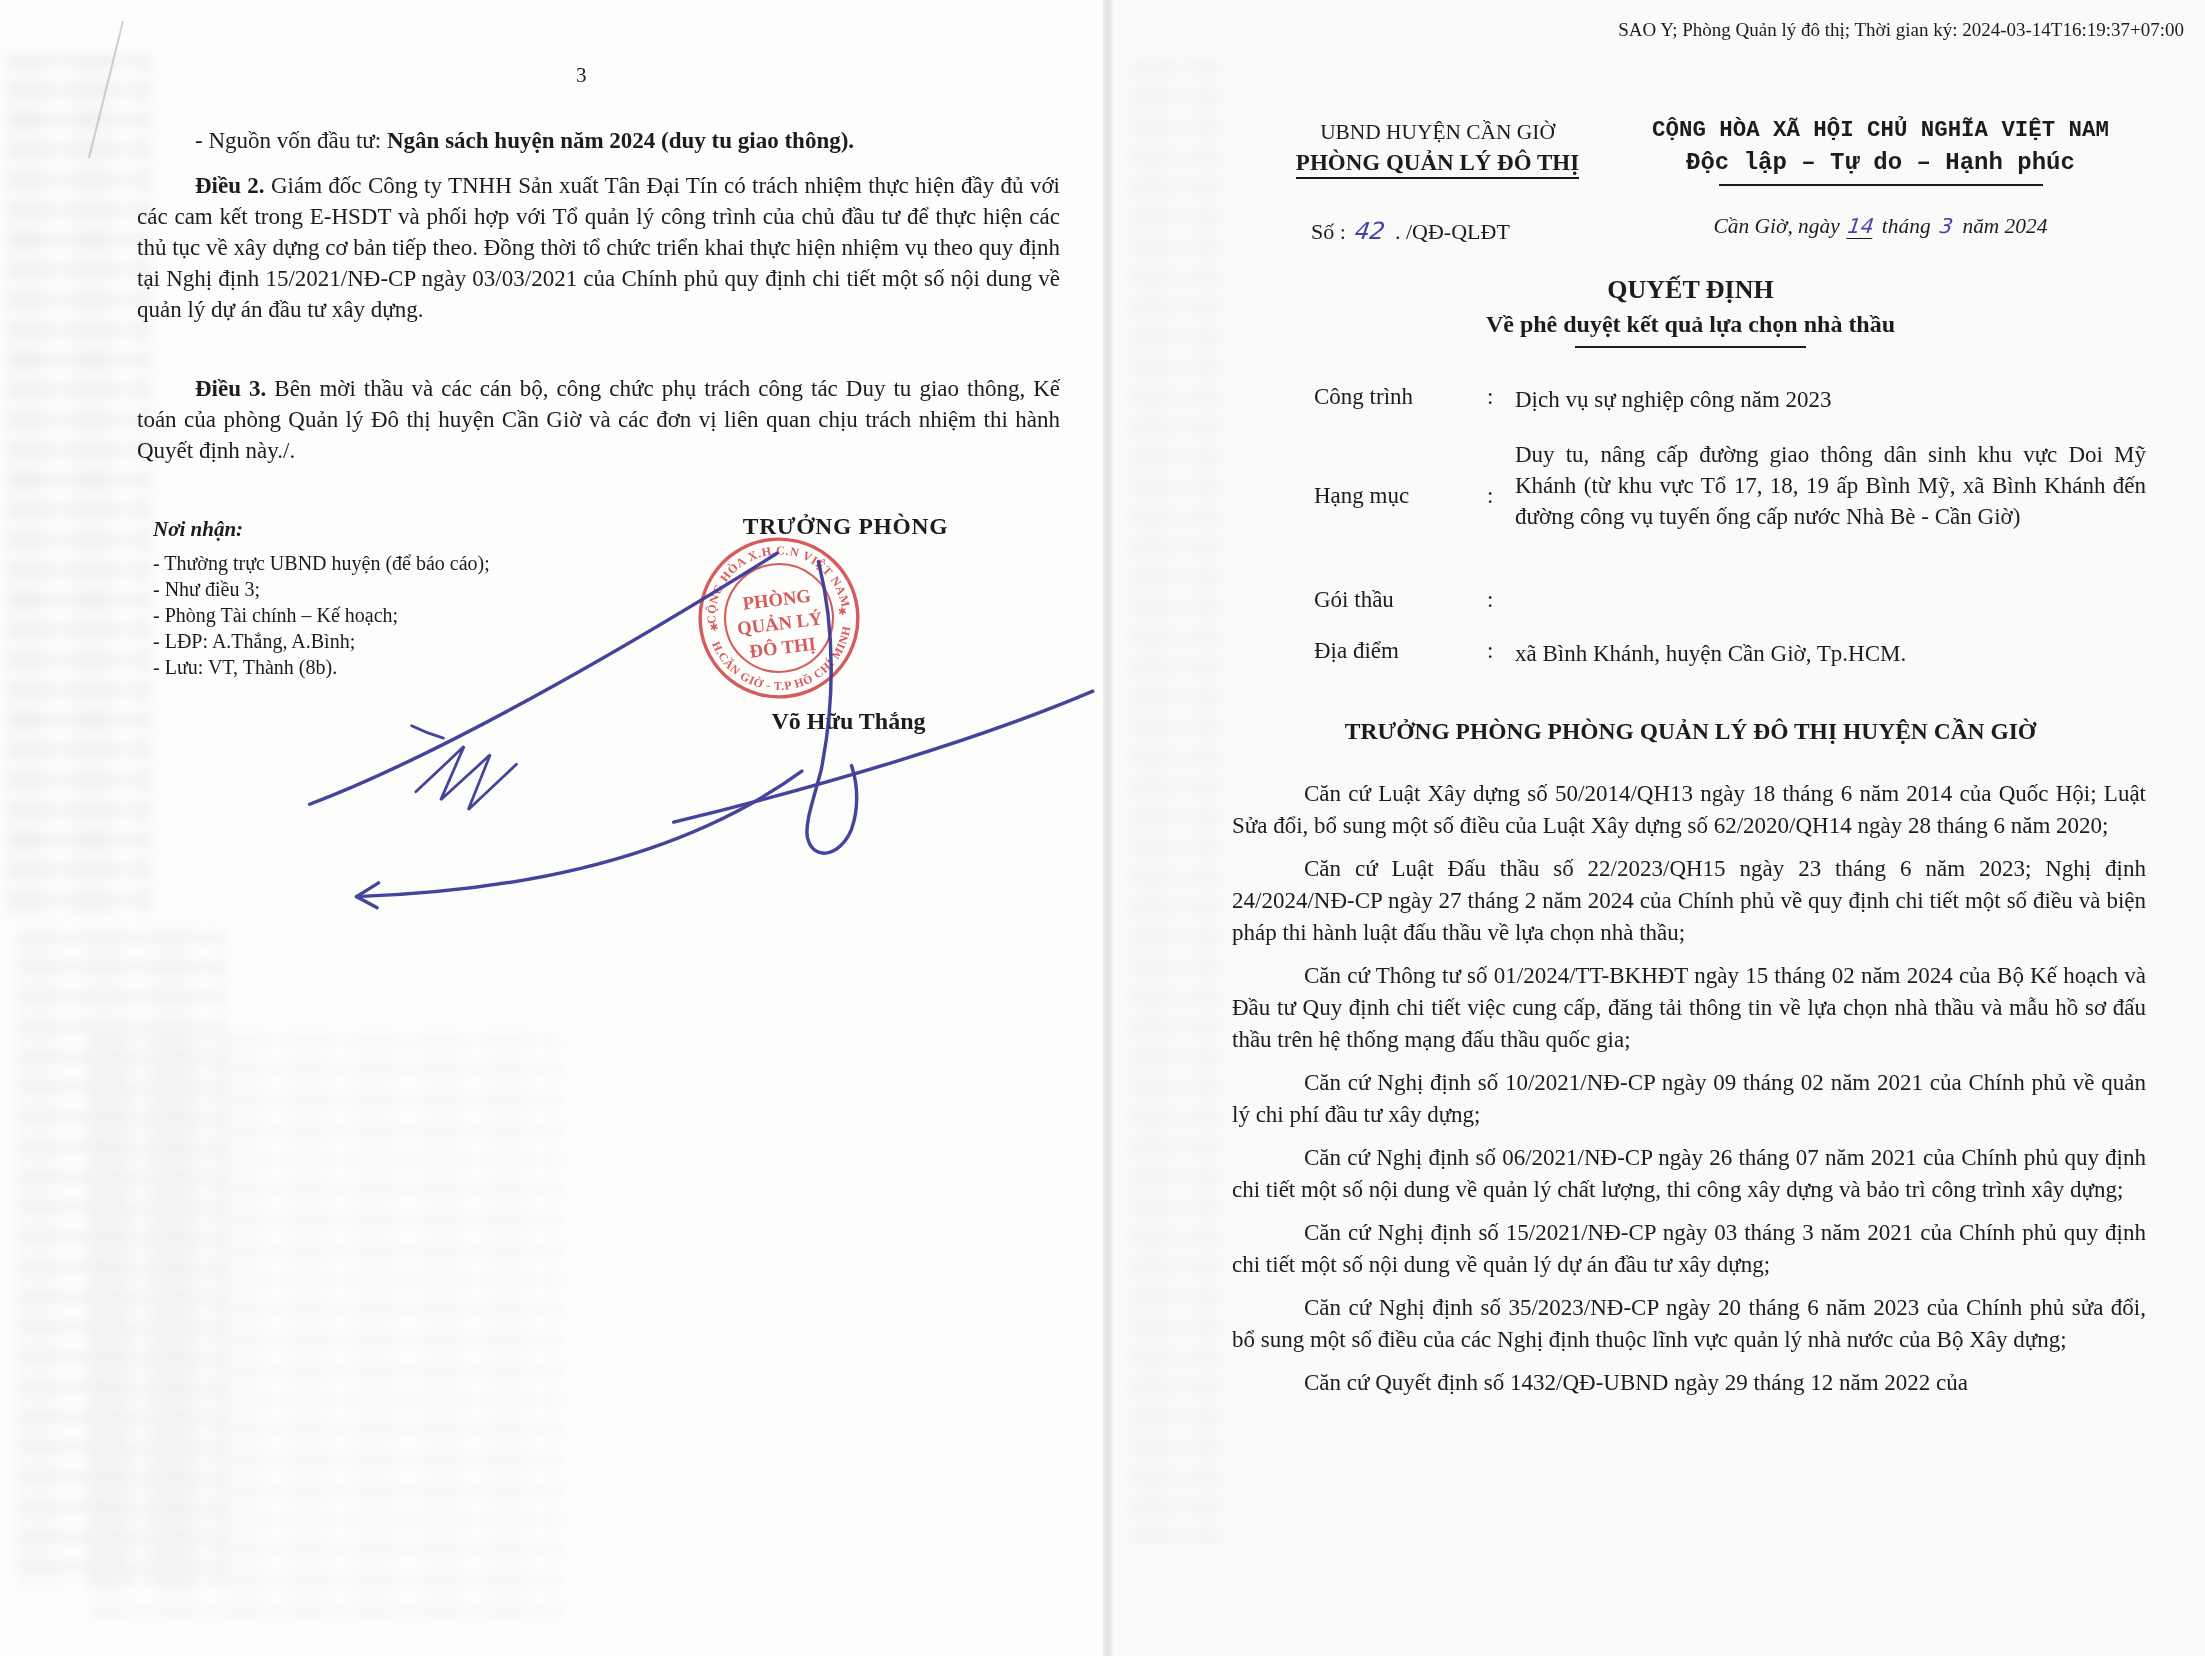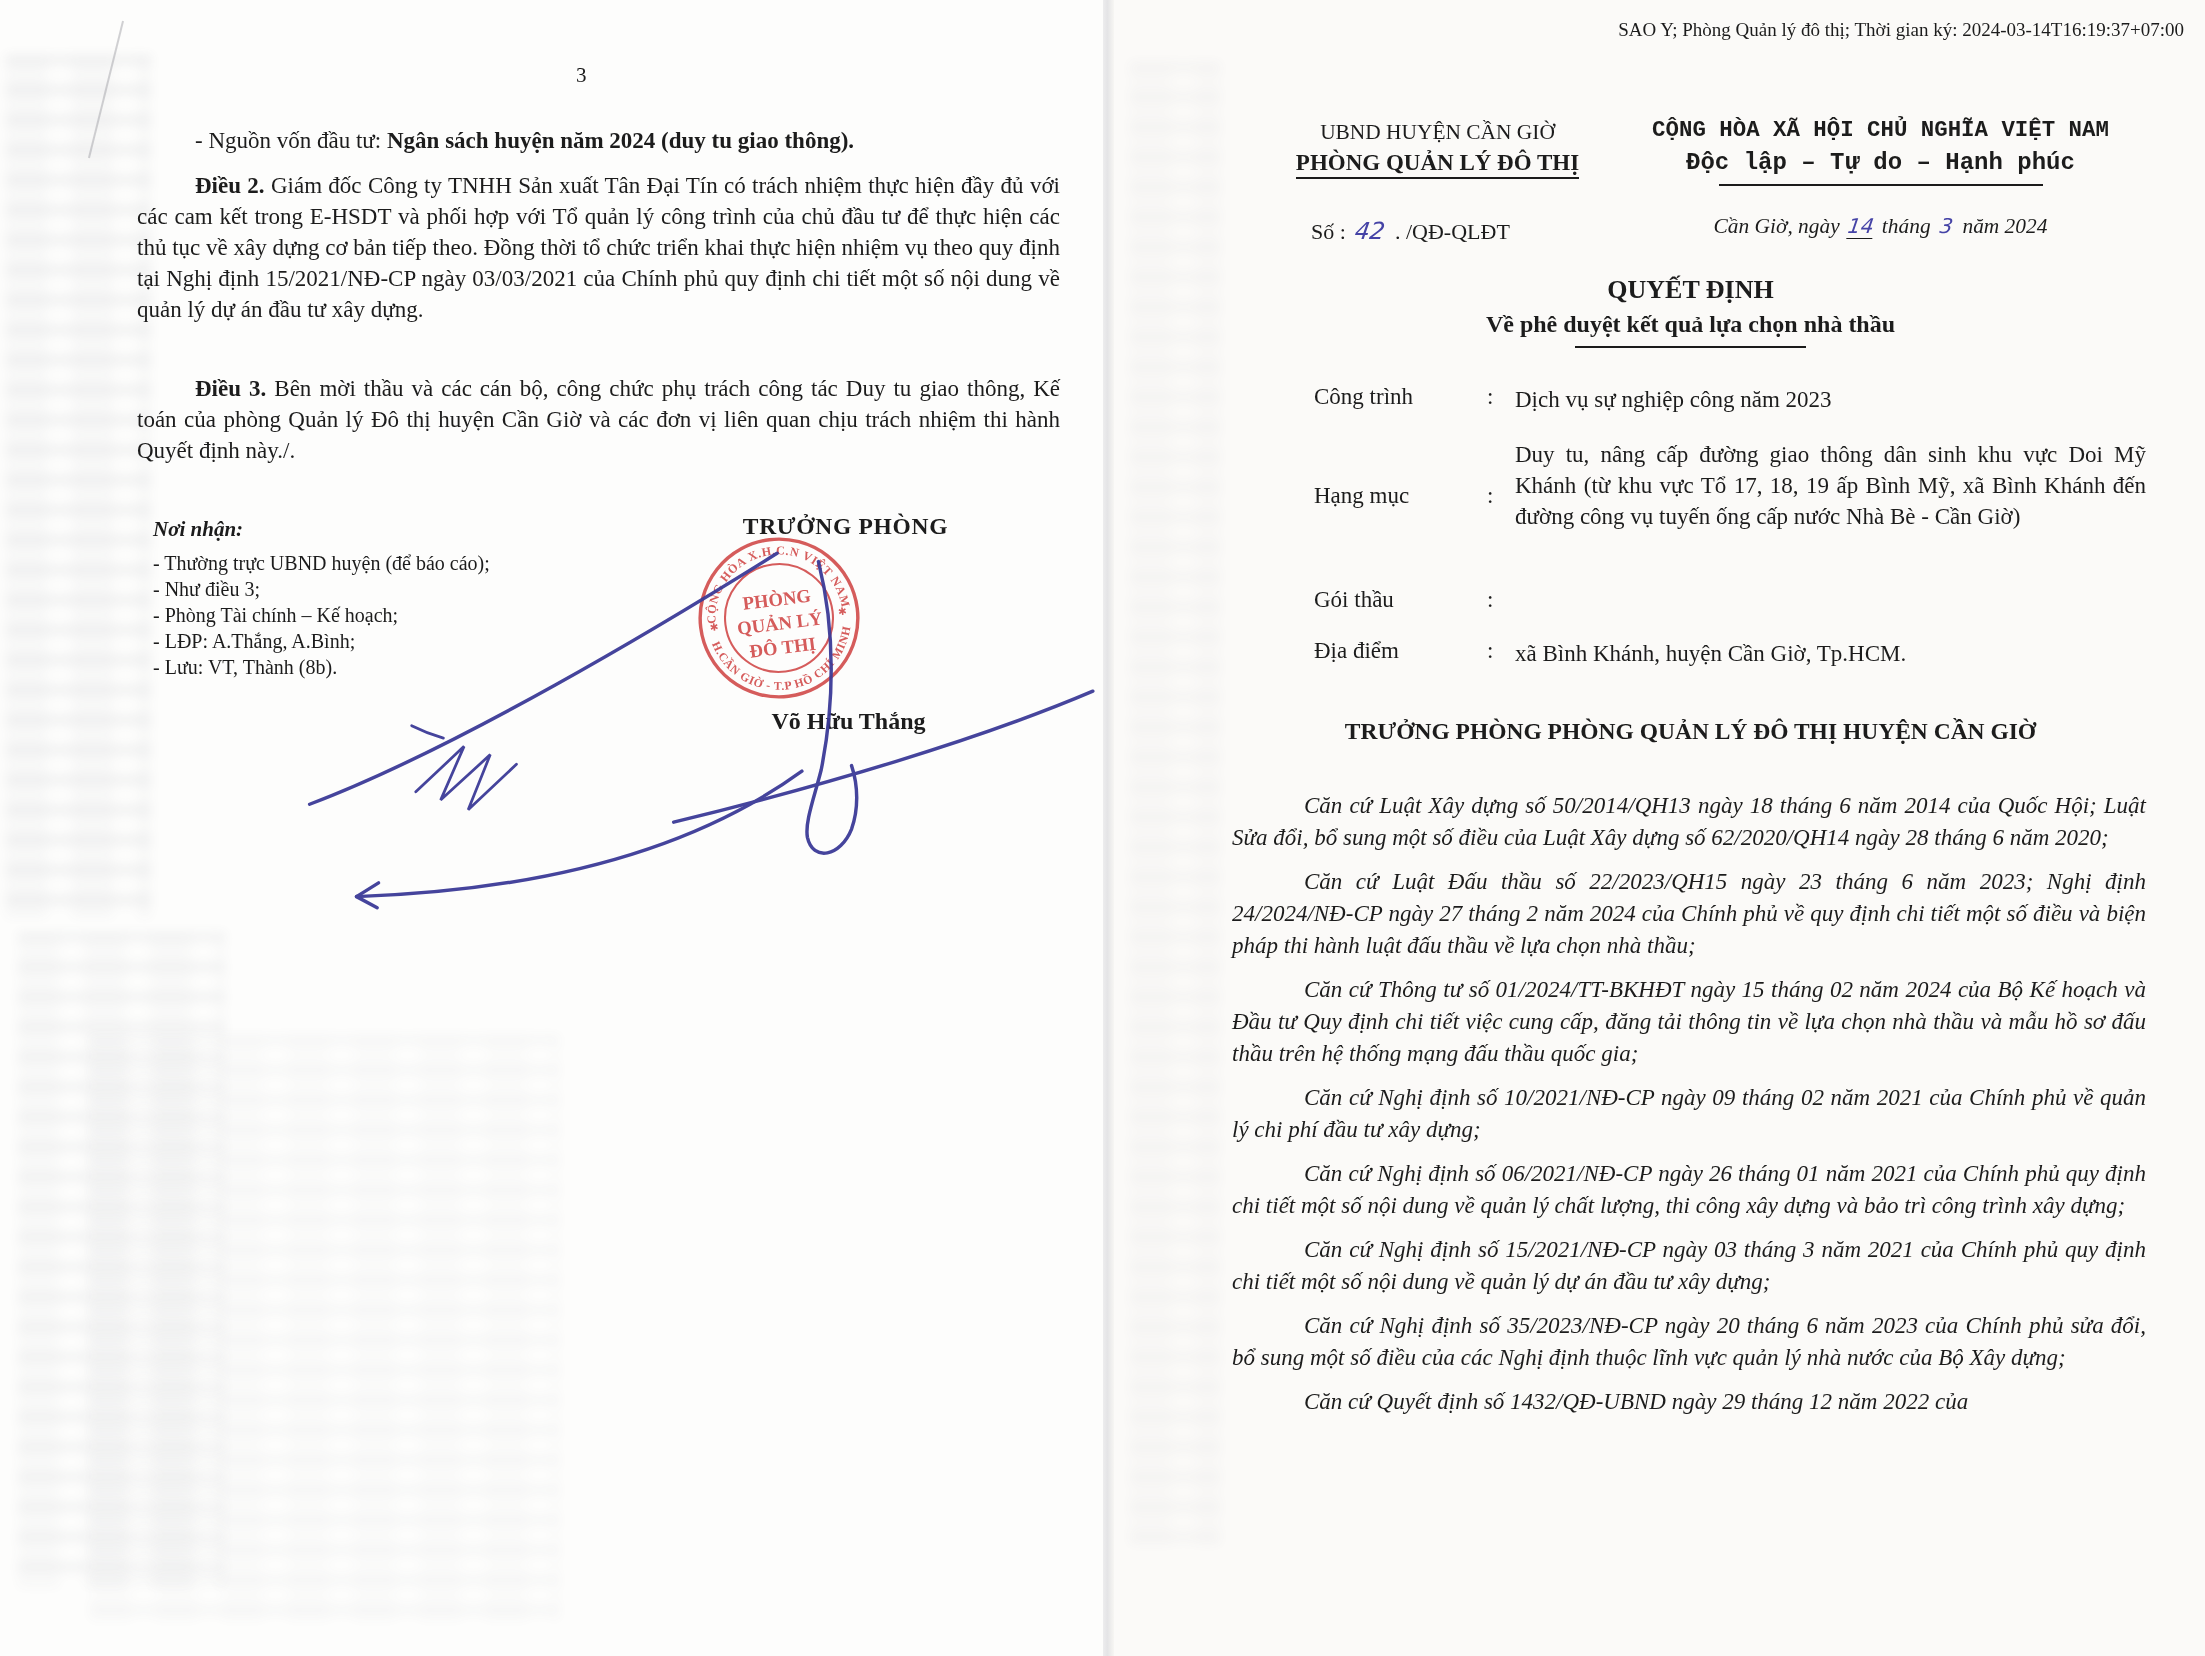--- a/index.html
+++ b/index.html
@@ -21,22 +21,22 @@
       transform:skewX(-8deg);display:inline-block;font-size:0.95em;}
   
   .body-par{font-size:23px;line-height:31px;width:923px;left:137px;text-indent:58px;}
   .recipients{font-size:20px;line-height:26px;}
   .recipients .title{font-size:21px;font-weight:bold;font-style:italic;margin-bottom:8.3px;}
   
   .sao-y{font-size:19px;}
   .hcell{line-height:1.25;}
   .detail-label{font-size:23px;}
   .detail-value{font-size:23px;line-height:31px;}
-  .legal p{font-size:23px;line-height:32px;font-style:italic;text-align:justify;
-           text-indent:72px;margin:12px 0 11px 0;}
+  .legal p{font-size:23px;line-height:32px;text-align:justify;
+           text-indent:72px;margin:0 0 11px 0;}
   .u3{border-bottom:2.1px solid #1b1b1b;}
   
   .ghost{position:absolute;pointer-events:none;filter:blur(5.5px);
     background:
       repeating-linear-gradient(180deg, rgba(85,90,105,.55) 0 9.7px, transparent 9.7px 30px),
       repeating-linear-gradient(90deg, rgba(85,90,105,.25) 0 41px, transparent 41px 66px);}
   .crease{position:absolute;background:#9a9aa0;opacity:.45;}
   svg{overflow:visible;}
 </style>
 </head>
@@ -165,21 +165,21 @@
     <div class="abs detail-label" style="left:383px;top:638px;">:</div>
     <div class="abs detail-value" style="left:411px;top:638px;width:631px;">xã Bình Khánh, huyện Cần Giờ, Tp.HCM.</div>
 
     <div class="abs b center" style="left:131px;top:718px;width:911px;font-size:23.5px;">TRƯỞNG PHÒNG PHÒNG QUẢN LÝ ĐÔ THỊ HUYỆN CẦN GIỜ</div>
 
     <div class="abs legal" style="left:128px;top:778px;width:914px;">
       <p>Căn cứ Luật Xây dựng số 50/2014/QH13 ngày 18 tháng 6 năm 2014 của Quốc Hội; Luật Sửa đổi, bổ sung một số điều của Luật Xây dựng số 62/2020/QH14 ngày 28 tháng 6 năm 2020;</p>
       <p>Căn cứ Luật Đấu thầu số 22/2023/QH15 ngày 23 tháng 6 năm 2023; Nghị định 24/2024/NĐ-CP ngày 27 tháng 2 năm 2024 của Chính phủ về quy định chi tiết một số điều và biện pháp thi hành luật đấu thầu về lựa chọn nhà thầu;</p>
       <p>Căn cứ Thông tư số 01/2024/TT-BKHĐT ngày 15 tháng 02 năm 2024 của Bộ Kế hoạch và Đầu tư Quy định chi tiết việc cung cấp, đăng tải thông tin về lựa chọn nhà thầu và mẫu hồ sơ đấu thầu trên hệ thống mạng đấu thầu quốc gia;</p>
       <p>Căn cứ Nghị định số 10/2021/NĐ-CP ngày 09 tháng 02 năm 2021 của Chính phủ về quản lý chi phí đầu tư xây dựng;</p>
-      <p>Căn cứ Nghị định số 06/2021/NĐ-CP ngày 26 tháng 01 năm 2021 của Chính phủ quy định chi tiết một số nội dung về quản lý chất lượng, thi công xây dựng và bảo trì công trình xây dựng;</p>
+      <p>Căn cứ Nghị định số 06/2021/NĐ-CP ngày 26 tháng 07 năm 2021 của Chính phủ quy định chi tiết một số nội dung về quản lý chất lượng, thi công xây dựng và bảo trì công trình xây dựng;</p>
       <p>Căn cứ Nghị định số 15/2021/NĐ-CP ngày 03 tháng 3 năm 2021 của Chính phủ quy định chi tiết một số nội dung về quản lý dự án đầu tư xây dựng;</p>
       <p>Căn cứ Nghị định số 35/2023/NĐ-CP ngày 20 tháng 6 năm 2023 của Chính phủ sửa đổi, bổ sung một số điều của các Nghị định thuộc lĩnh vực quản lý nhà nước của Bộ Xây dựng;</p>
       <p>Căn cứ Quyết định số 1432/QĐ-UBND ngày 29 tháng 12 năm 2022 của</p>
     </div>
   </div>
 
   <div class="seam"></div>
 </div>
 
 

